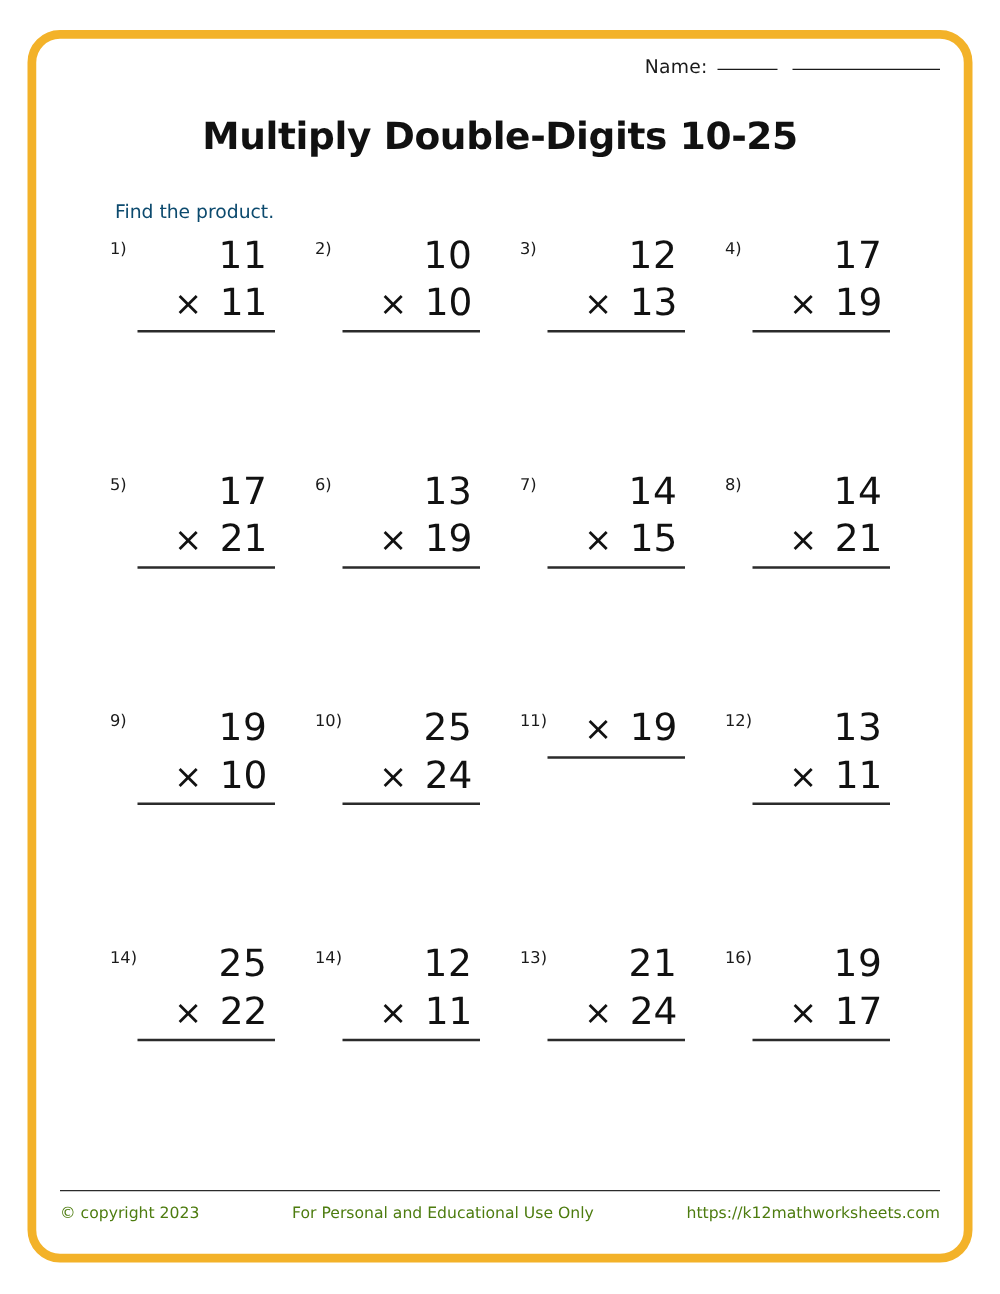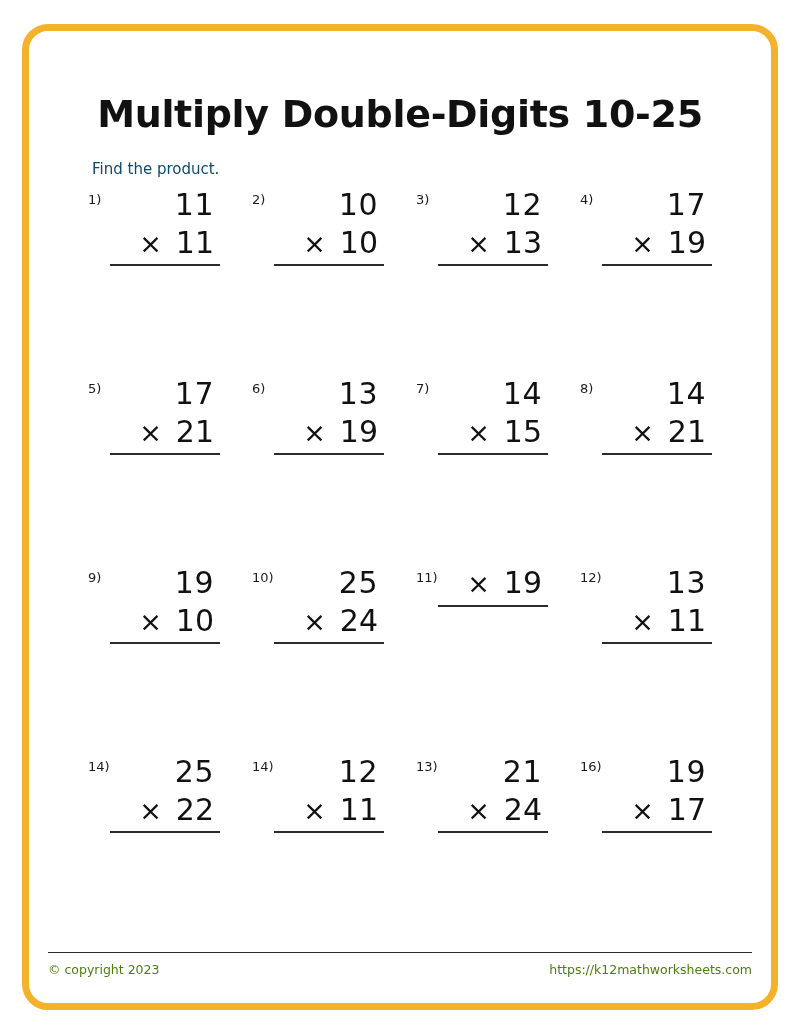--- a/index.html
+++ b/index.html
@@ -56,21 +56,21 @@
     width: 118px;
     margin-left: 7px;
     vertical-align: 2px;
   }
   .title {
     position: absolute;
     top: 92px;
     left: 0;
     width: 800px;
     text-align: center;
-    font-size: 38px;
+    font-size: 30px;
     font-weight: bold;
     color: #111111;
     letter-spacing: -0.3px;
   }
   .instruction {
     position: absolute;
     left: 92px;
     top: 160px;
     font-size: 15px;
     color: #0c4a6e;
@@ -144,20 +144,25 @@
     color: #4d7c0f;
   }
   .footer .mid { flex: 0 0 auto; }
 </style>
 </head>
 <body>
 
 <div class="page">
   <div class="sheet-border"></div>
 
+  <div class="name-row">
+    <span class="name-label">Name:</span>
+    <span class="name-line"></span>
+    <span class="name-line2"></span>
+  </div>
 
   <div class="title">Multiply Double-Digits 10-25</div>
 
   <div class="instruction">Find the product.</div>
 
   <div class="grid">
 
     <div class="row">
       <div class="cell">
         <div class="idx">1)</div>
@@ -327,15 +332,16 @@
           </div>
         </div>
       </div>
     </div>
 
   </div>
 
   <div class="footer-rule"></div>
   <div class="footer">
     <span>© copyright 2023</span>
+    <span class="mid">For Personal and Educational Use Only</span>
     <span>https://k12mathworksheets.com</span>
   </div>
 </div>
 
 </body></html>

